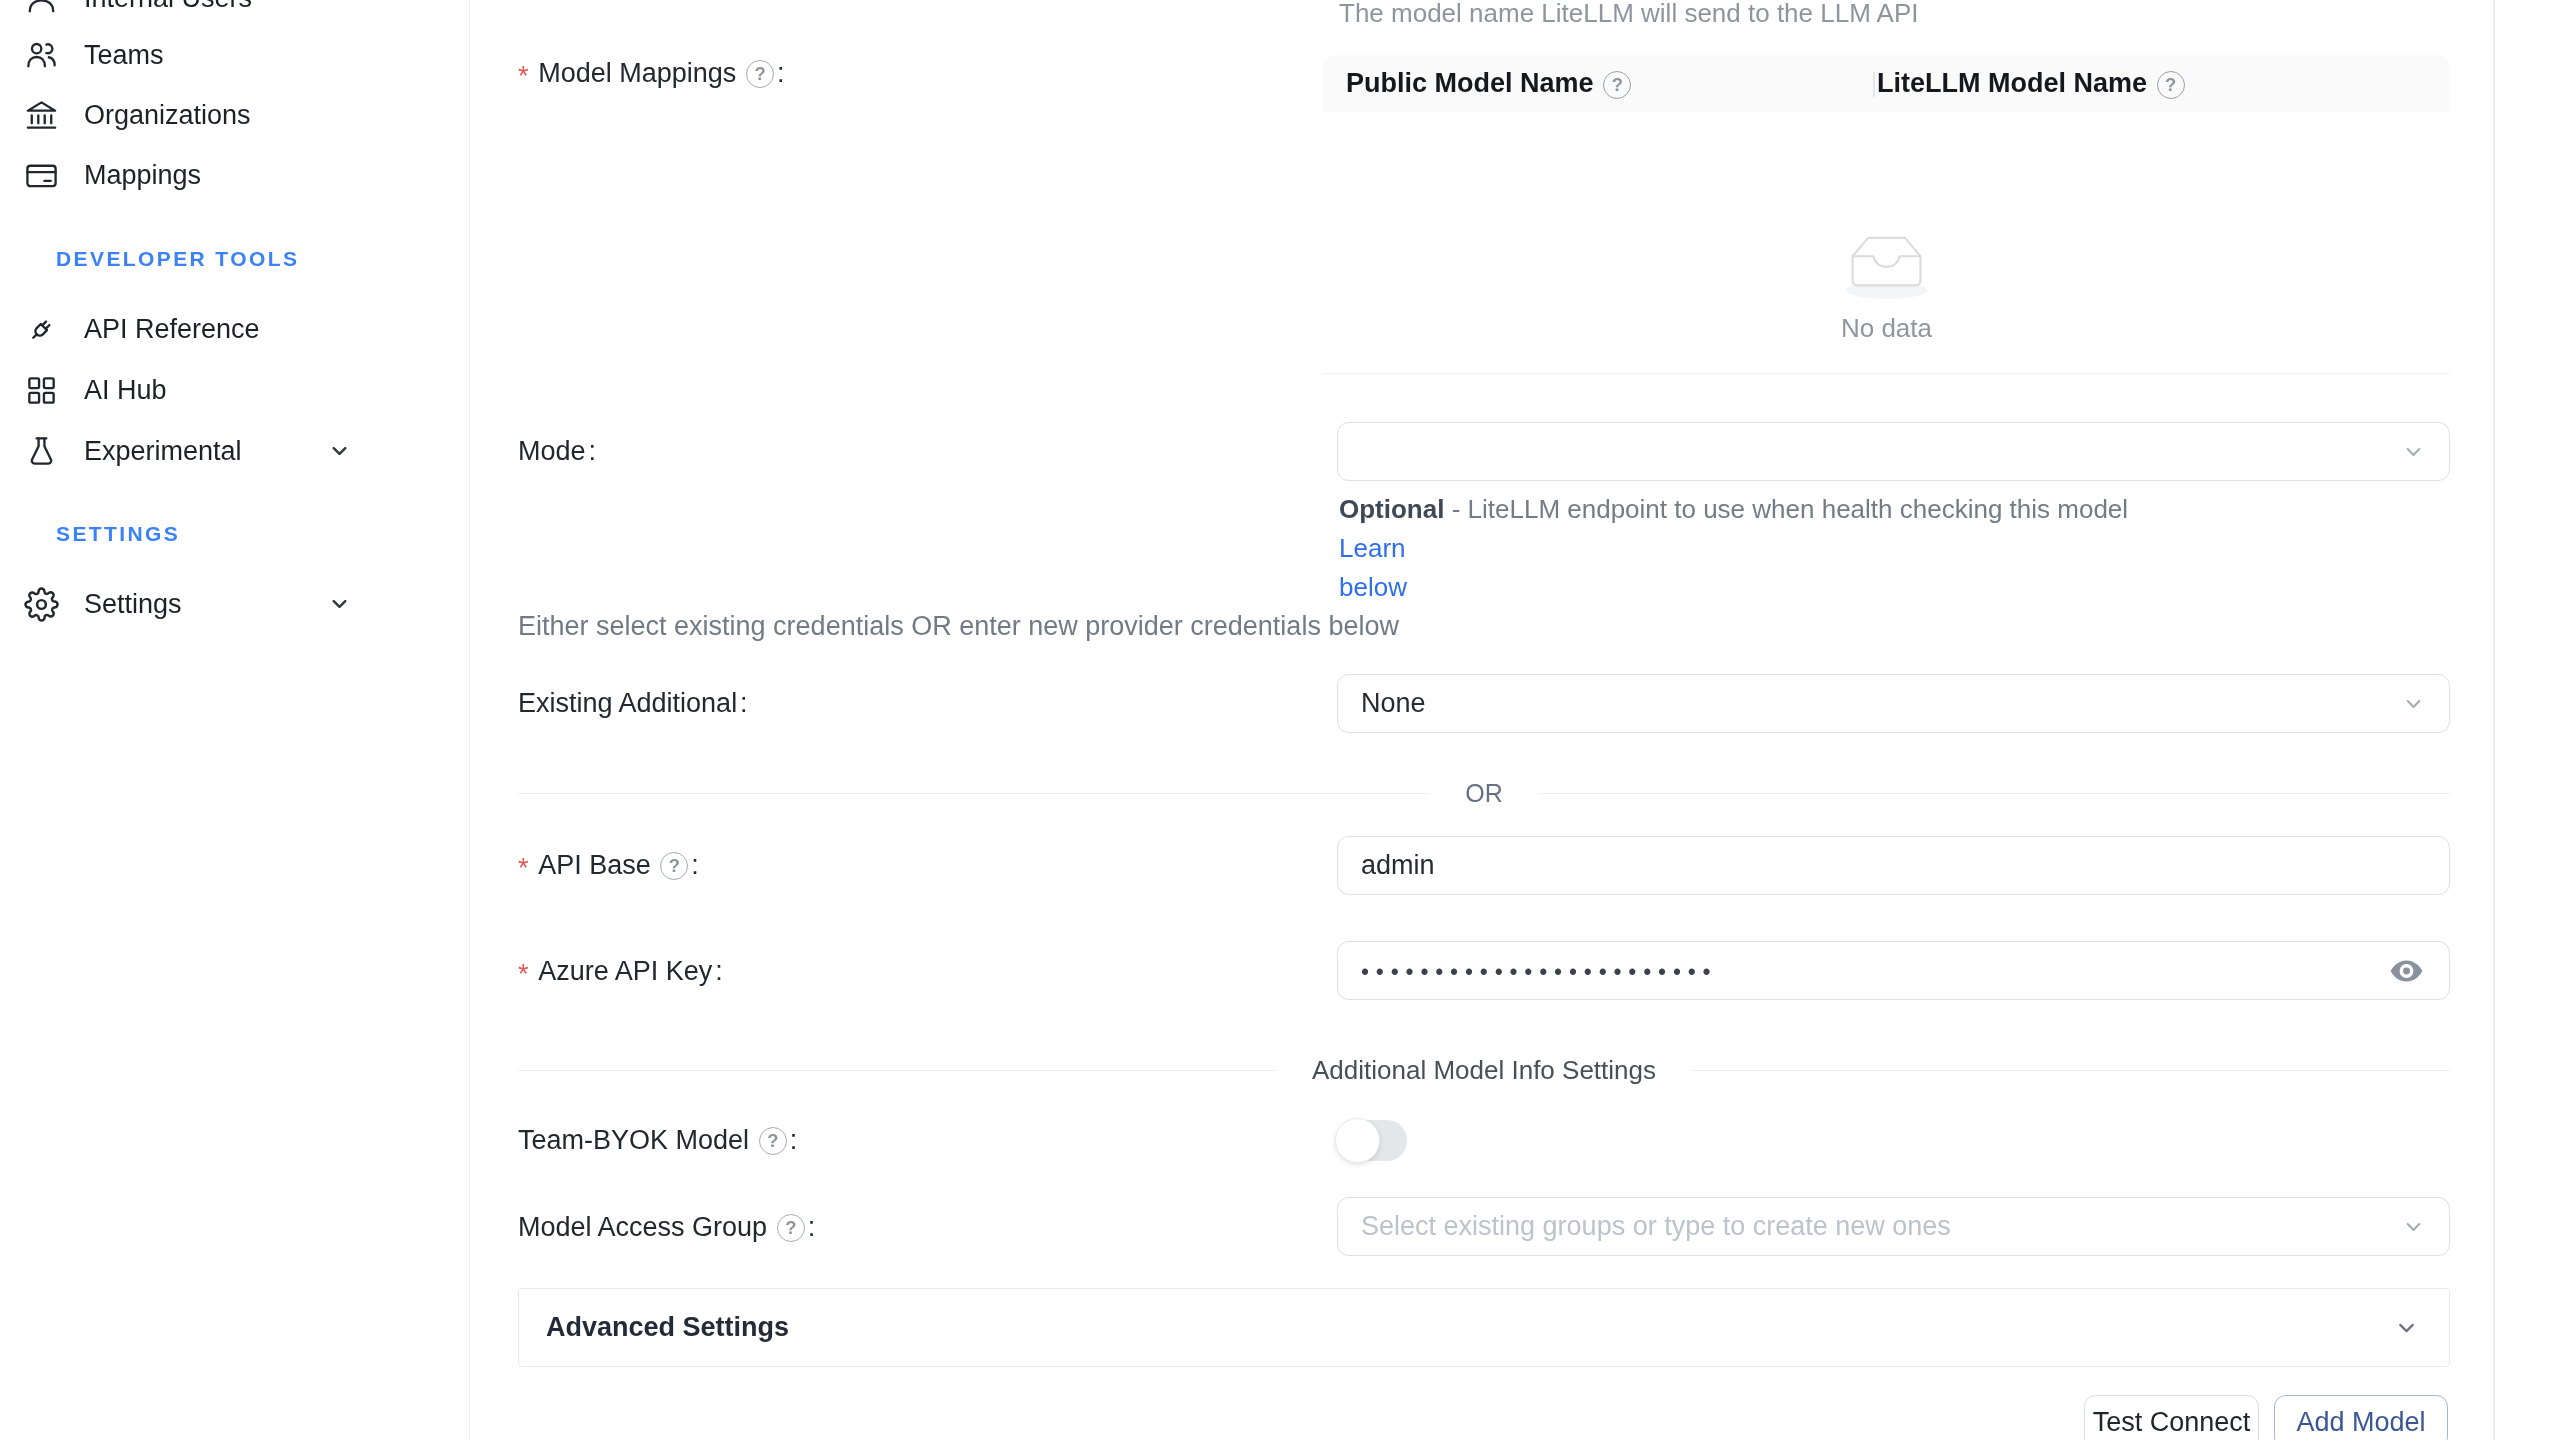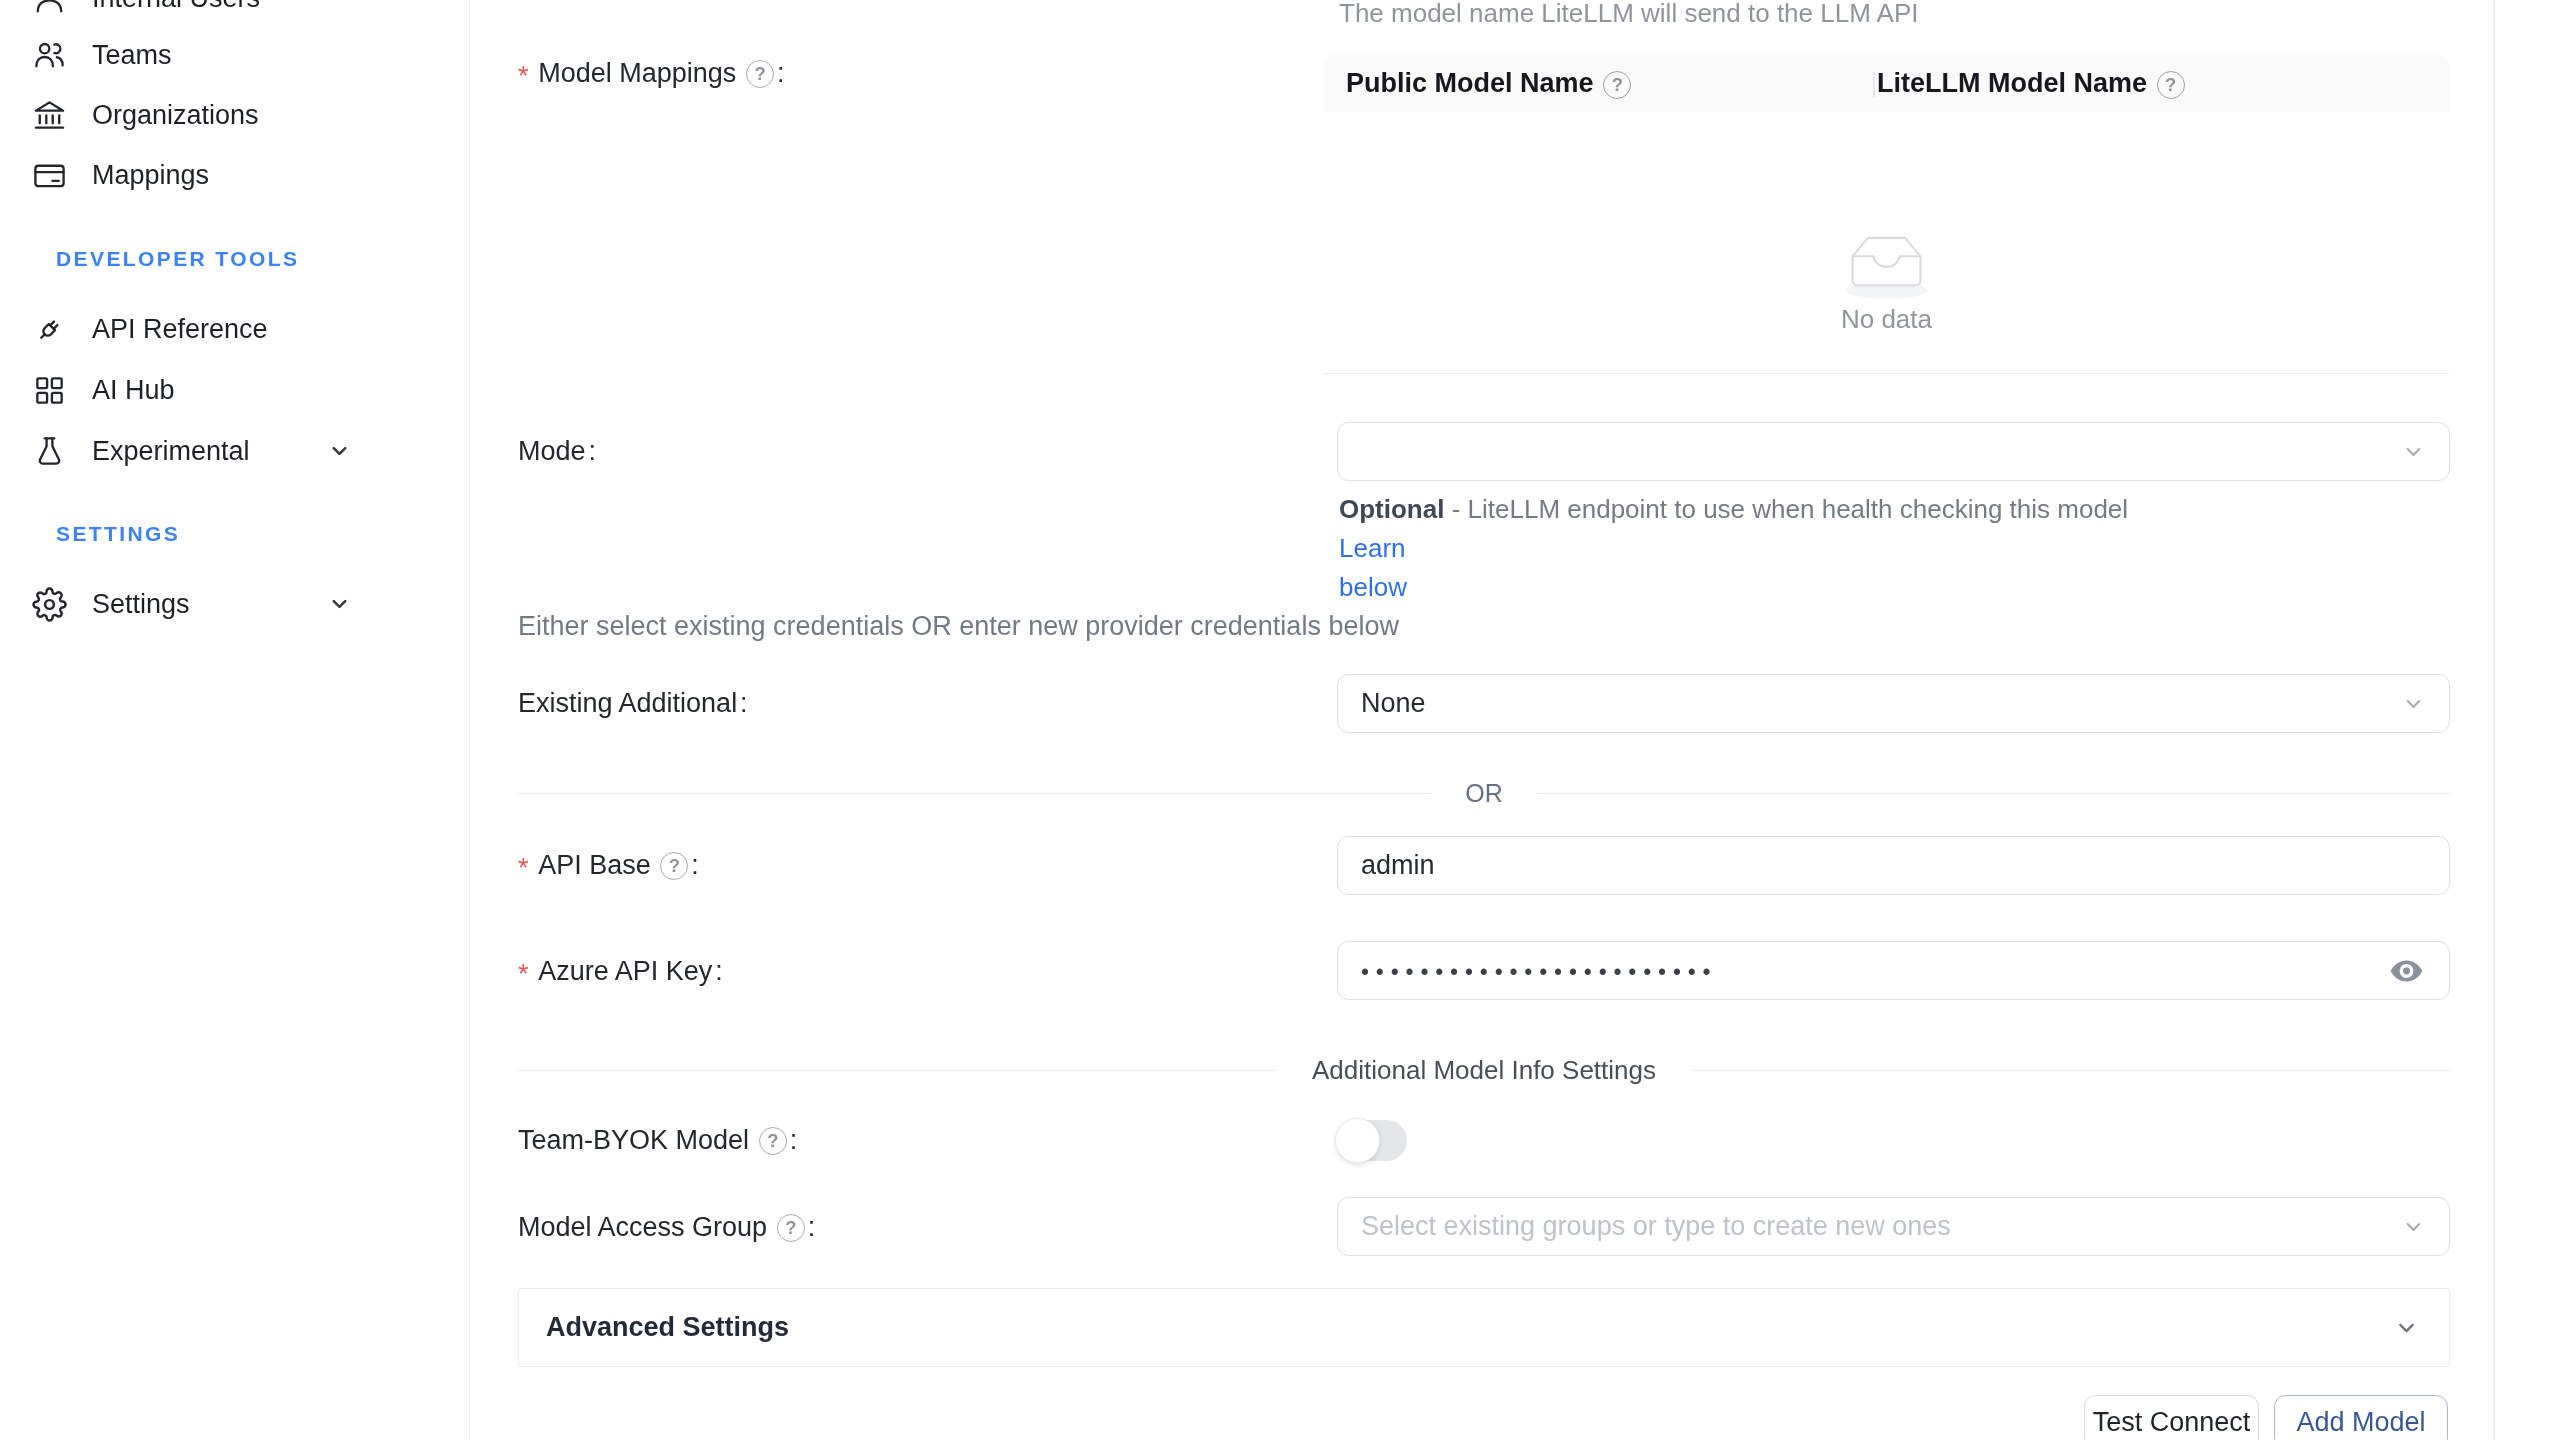--- a/index.html
+++ b/index.html
@@ -3,21 +3,21 @@
 <meta charset="utf-8">
 <style>
   html,body{margin:0;padding:0;background:#fff;}
   #page{position:relative;width:2576px;height:1440px;background:#fff;overflow:hidden;
         font-family:"Liberation Sans","DejaVu Sans",sans-serif;color:#20242b;}
 
   
   .sidebar{position:absolute;left:0;top:0;width:470px;height:1440px;background:#fff;
            border-right:1.9px solid #eceef1;box-sizing:border-box;}
   .sitem{position:absolute;left:0;width:468px;height:58px;display:flex;align-items:center;
-         gap:25px;padding-left:32px;box-sizing:border-box;font-size:27px;color:#1d2127;cursor:pointer;}
+         gap:25px;padding-left:24px;box-sizing:border-box;font-size:27px;color:#1d2127;cursor:pointer;}
   .sitem svg{flex:0 0 auto;}
   .ssec{position:absolute;left:56px;font-size:21px;font-weight:700;letter-spacing:2.4px;color:#3b82f6;}
   .schev{position:absolute;left:327px;top:50%;transform:translateY(-50%);}
 
   
   .toptext{position:absolute;left:1339px;top:-1.9px;font-size:26px;color:#8f959d;}
   .flabel{position:absolute;left:518px;height:35px;display:flex;align-items:center;
           font-size:27px;color:#23272e;}
   .req{color:#e25a55;margin-right:9.7px;font-size:27px;transform:translateY(2.9px);}
   .qicon{width:28px;height:28px;border:1.9px solid #a6acb2;border-radius:50%;color:#8d949b;
@@ -41,21 +41,21 @@
   .mtable{position:absolute;left:1323px;top:55px;width:1127px;height:320px;}
   .mthead{position:absolute;left:0;top:0;width:100%;height:57px;background:#fafafa;
           border-radius:11.6px 11.6px 0 0;display:flex;align-items:center;box-sizing:border-box;}
   .mth{font-size:27px;font-weight:700;color:#16181d;display:flex;align-items:flex-end;}
   .mth1{width:550px;padding-left:23px;box-sizing:border-box;}
   .mth2{padding-left:4px;}
   .colsep{position:absolute;left:550px;top:16.5px;width:1.9px;height:25px;background:#e4e6e9;}
   .mtbody{position:absolute;left:0;top:57px;width:100%;height:262px;background:#fff;
           border-bottom:1.9px solid #f0f1f3;box-sizing:border-box;}
   .empty{position:absolute;left:0;top:116px;width:100%;display:flex;flex-direction:column;
-         align-items:center;gap:2px;}
+         align-items:center;gap:11px;}
   .nodata{font-size:26px;color:#90969e;}
 
   
   .modehelp{position:absolute;left:1339px;top:490px;width:804px;font-size:26px;
             line-height:39px;color:#747b85;}
   .modehelp .b{font-weight:700;color:#3f4855;}
   .link{color:#2f6fed;cursor:pointer;}
   .note{position:absolute;left:518px;font-size:27px;color:#717a85;}
 
   .dots{font-size:23px;letter-spacing:6.8px;color:#3a414b;transform:translateY(1.9px);}

